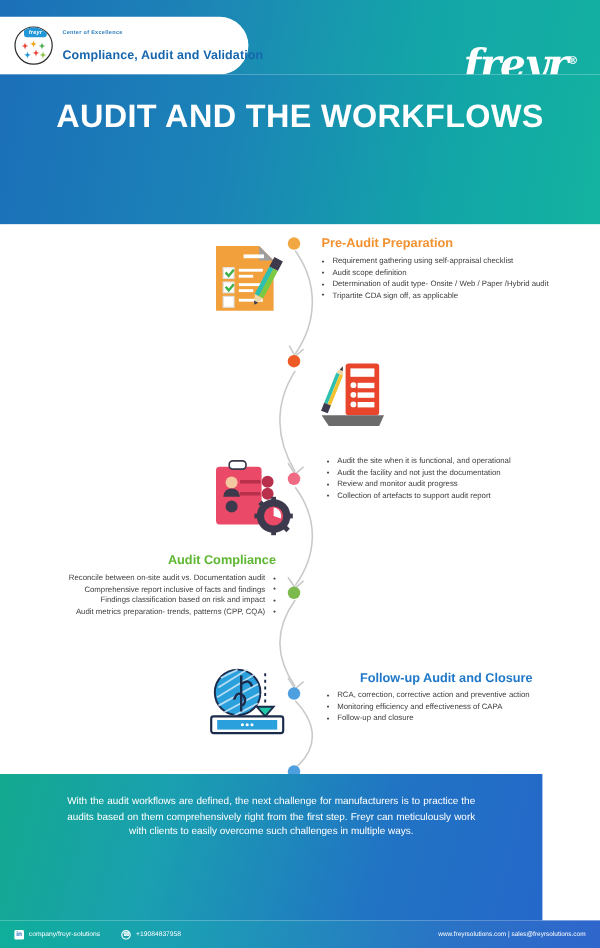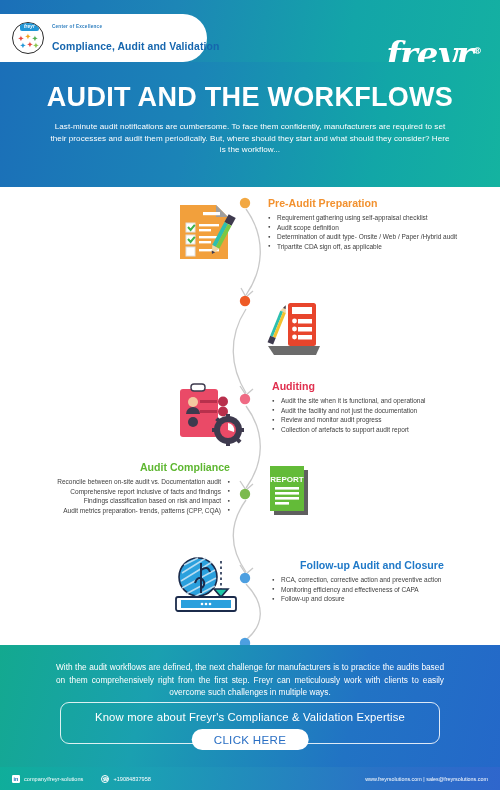--- a/index.html
+++ b/index.html
@@ -91,21 +91,21 @@
   .side-left{ text-align:right; }
   .side-left li{ padding-right:9px; }
   .side-left li:after{
     content:"\25CF"; position:absolute; right:0; top:-0.5px; font-size:4.2px; color:#4a4a4a;
   }
 
   .icon-wrap{ position:absolute; }
 
   
   .bottom{
-    position:absolute; left:0; top:645px; width:500px; height:122px;
+    position:absolute; left:0; top:645px; width:452px; height:122px;
     background:linear-gradient(105deg,#13a98f 0%, #1aa0b0 30%, #2173c4 70%, #2468c9 100%);
     color:#fff; text-align:center;
   }
   .bottom p.summary{
     font-size:8.3px; line-height:12.6px; padding:16px 56px 0 56px; text-align:justify;
     text-align-last:center;
   }
   .cta-box{
     position:absolute; left:60px; top:57px; width:380px; height:42px;
     border:1.3px solid rgba(255,255,255,.85); border-radius:9px;
@@ -157,22 +157,20 @@
       <div class="coe-small">Center of Excellence</div>
       <div class="coe-big">Compliance, Audit and Validation</div>
     </div>
   </div>
 
   <div class="freyr-logo"><span>freyr</span><span class="reg">®</span></div>
 </div>
 
 <div class="hero">
   <h1>AUDIT AND THE WORKFLOWS</h1>
-  <p>Last-minute audit notifications are cumbersome.
-To face them confidently, manufacturers are required to set their processes and audit them periodically. But, where should they start and what should they consider? Here is the workflow...</p>
 </div>
 
 <div class="flow">
 
   <svg class="connector" viewBox="0 0 500 458">
     <path d="M246,22 C266,50 264,82 246,108" fill="none" stroke="#c9c9c9" stroke-width="1.3"></path>
     <path d="M241,101 L246,110 L253,104" fill="none" stroke="#c9c9c9" stroke-width="1.3"></path>
 
     <path d="M246,122 C228,150 230,180 246,206" fill="none" stroke="#c9c9c9" stroke-width="1.3"></path>
     <path d="M240,199 L246,208 L253,202" fill="none" stroke="#c9c9c9" stroke-width="1.3"></path>
@@ -268,48 +266,36 @@
         <rect x="-2" y="12" width="5" height="4" fill="#3e3a4e"></rect>
         <rect x="25" y="12" width="5" height="4" fill="#3e3a4e"></rect>
         <rect x="2" y="2" width="4" height="5" fill="#3e3a4e" transform="rotate(-45 4 4)"></rect>
         <rect x="22" y="22" width="4" height="5" fill="#3e3a4e" transform="rotate(-45 24 24)"></rect>
         <circle cx="14" cy="14" r="8" fill="#ea4a67"></circle>
         <path d="M14,14 L14,7 A7,7 0 0 1 20,16 Z" fill="#fff"></path>
       </g>
     </svg>
   </div>
   <div class="step side-right" style="left:272px; top:193px; width:215px;">
-    <div class="step-title" style="color:#e0304f;">Auditing</div>
     <ul>
       <li>Audit the site when it is functional, and operational</li>
       <li>Audit the facility and not just the documentation</li>
       <li>Review and monitor audit progress</li>
       <li>Collection of artefacts to support audit report</li>
     </ul>
   </div>
 
   <div class="step side-left" style="left:25px; top:274px; width:205px;">
     <div class="step-title" style="color:#5eb731;">Audit Compliance</div>
     <ul>
       <li>Reconcile between on-site audit vs. Documentation audit</li>
       <li>Comprehensive report inclusive of facts and findings</li>
       <li>Findings classification based on risk and impact</li>
       <li>Audit metrics preparation- trends, patterns (CPP, CQA)</li>
     </ul>
-  </div>
-  <div class="icon-wrap" style="left:262px; top:277px;">
-    <svg width="58" height="62" viewBox="0 0 58 62">
-      <rect x="12" y="6" width="34" height="45" fill="#5f5f5f"></rect>
-      <rect x="8" y="2" width="34" height="45" fill="#63bb38"></rect>
-      <text x="25" y="18" font-family="Liberation Sans, sans-serif" font-size="8" font-weight="bold" fill="#ffffff" text-anchor="middle">REPORT</text>
-      <rect x="13" y="23" width="24" height="2.6" fill="#fff"></rect>
-      <rect x="13" y="28" width="24" height="2.6" fill="#fff"></rect>
-      <rect x="13" y="33" width="24" height="2.6" fill="#fff"></rect>
-      <rect x="13" y="38" width="14" height="2.6" fill="#fff"></rect>
-    </svg>
   </div>
 
   <div class="icon-wrap" style="left:168px; top:366px;">
     <svg width="76" height="62" viewBox="0 0 76 62">
       <circle cx="30" cy="24" r="19" fill="#2aa0dd" stroke="#1b2b4b" stroke-width="1.6"></circle>
       <path d="M16,12 L30,5 M14,20 L38,5 M13,28 L44,9 M14,35 L47,17 M18,41 L48,25 M26,44 L47,33" stroke="#cfe8f7" stroke-width="1.5" fill="none" opacity=".85"></path>
       <path d="M33,10 L33,40" stroke="#1b2b4b" stroke-width="2" fill="none"></path>
       <path d="M33,17 q7,-5 9,2" stroke="#1b2b4b" stroke-width="2" fill="none"></path>
       <path d="M27,30 q3,-8 8,-3 q3,4 -1,8" stroke="#1b2b4b" stroke-width="2" fill="none"></path>
       <path d="M53,8 L53,36" stroke="#1b2b4b" stroke-width="1.6" stroke-dasharray="2.5,3" fill="none"></path>
@@ -327,24 +313,20 @@
       <li>RCA, correction, corrective action and preventive action</li>
       <li>Monitoring efficiency and effectiveness of CAPA</li>
       <li>Follow-up and closure</li>
     </ul>
   </div>
 </div>
 
 <div class="bottom">
   <p class="summary">With the audit workflows are defined, the next challenge for manufacturers is to practice the audits based on  them comprehensively right from the first step. Freyr can meticulously work with clients to easily overcome such challenges in multiple ways.</p>
 
-  <div class="cta-box">
-    <div class="cta-text">Know more about Freyr's Compliance &amp; Validation Expertise</div>
-    <div class="click-here">CLICK HERE</div>
-  </div>
 </div>
 
 <div class="footer">
   <div class="fl">
     <span class="li-icon">in</span>
     <span>company/freyr-solutions</span>
   </div>
   <div class="fl" style="margin-left:18px;">
     <span class="ph-icon">☎</span>
     <span>+19084837958</span>

